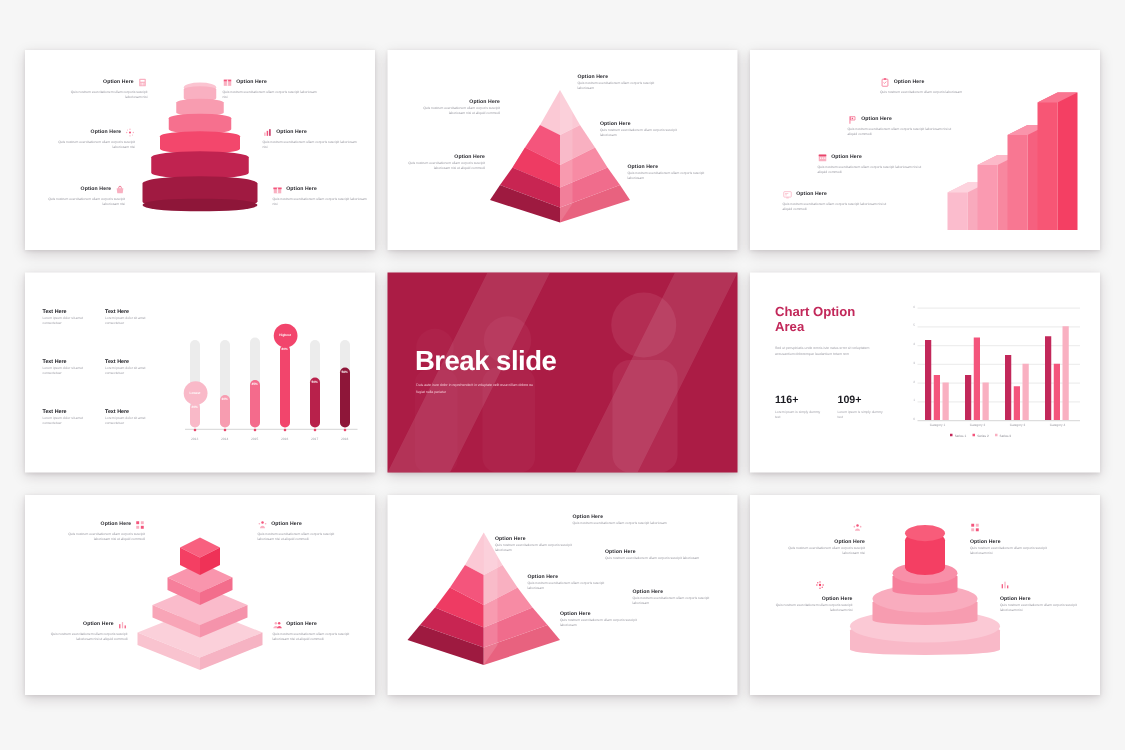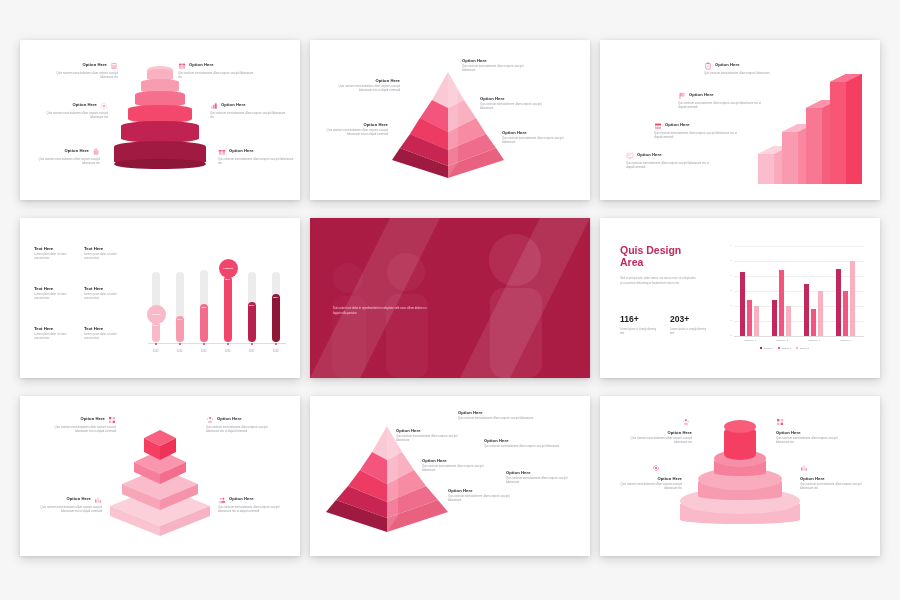--- a/index.html
+++ b/index.html
@@ -391,29 +391,30 @@
       <rect x="180" y="70" width="52" height="90" rx="14" fill="#ffffff" opacity=".42"></rect>
       <circle cx="96" cy="54" r="19" fill="#ffffff" opacity=".28"></circle>
       <rect x="76" y="76" width="42" height="84" rx="12" fill="#ffffff" opacity=".22"></rect>
       <circle cx="38" cy="60" r="15" fill="#ffffff" opacity=".18"></circle>
       <rect x="22" y="78" width="34" height="82" rx="10" fill="#ffffff" opacity=".14"></rect>
     </svg>
     <svg class="break-photo" viewBox="0 0 280 160" preserveAspectRatio="none" style="opacity:.10">
       <polygon points="0,160 80,0 130,0 50,160" fill="#ffffff"></polygon>
       <polygon points="150,160 230,0 280,0 200,160" fill="#ffffff"></polygon>
     </svg>
+    <div class="break-title">Break slide</div>
     <div class="break-sub">Duis aute irure dolor in reprehenderit in voluptate velit esse cillum dolore eu fugiat nulla pariatur</div>
   </div>
 
   <div class="slide">
-    <div class="cd-title">Quis Design Area</div>
+    <div class="cd-title">Chart Option Area</div>
     <div class="cd-body">Sed ut perspiciatis unde omnis iste natus error sit voluptatem accusantium doloremque laudantium totam rem</div>
     <div class="cd-stat" style="left:20px;top:96px;">116+</div>
     <div class="cd-statsub" style="left:20px;top:110px;">Lorem ipsum is simply dummy text</div>
-    <div class="cd-stat" style="left:70px;top:96px;">203+</div>
+    <div class="cd-stat" style="left:70px;top:96px;">109+</div>
     <div class="cd-statsub" style="left:70px;top:110px;">Lorem ipsum is simply dummy text</div>
 
     <div class="gchart">
 
       <div class="gl" style="top:4px;"></div>
       <div class="gl" style="top:19px;"></div>
       <div class="gl" style="top:34px;"></div>
       <div class="gl" style="top:49px;"></div>
       <div class="gl" style="top:64px;"></div>
       <div class="gl" style="top:79px;"></div>

